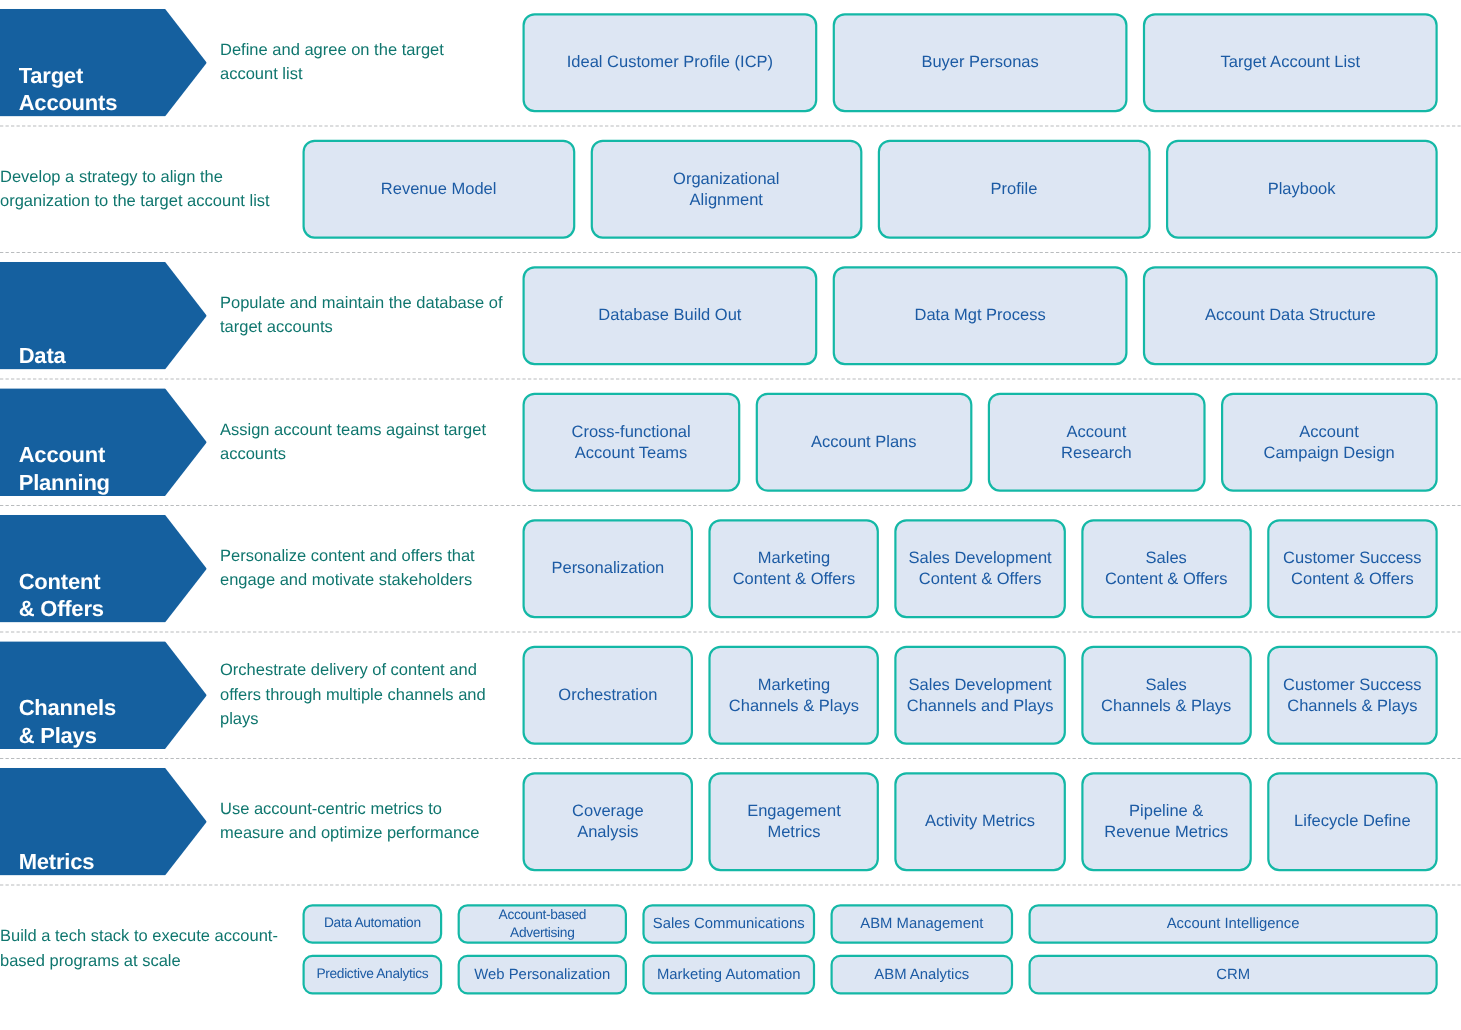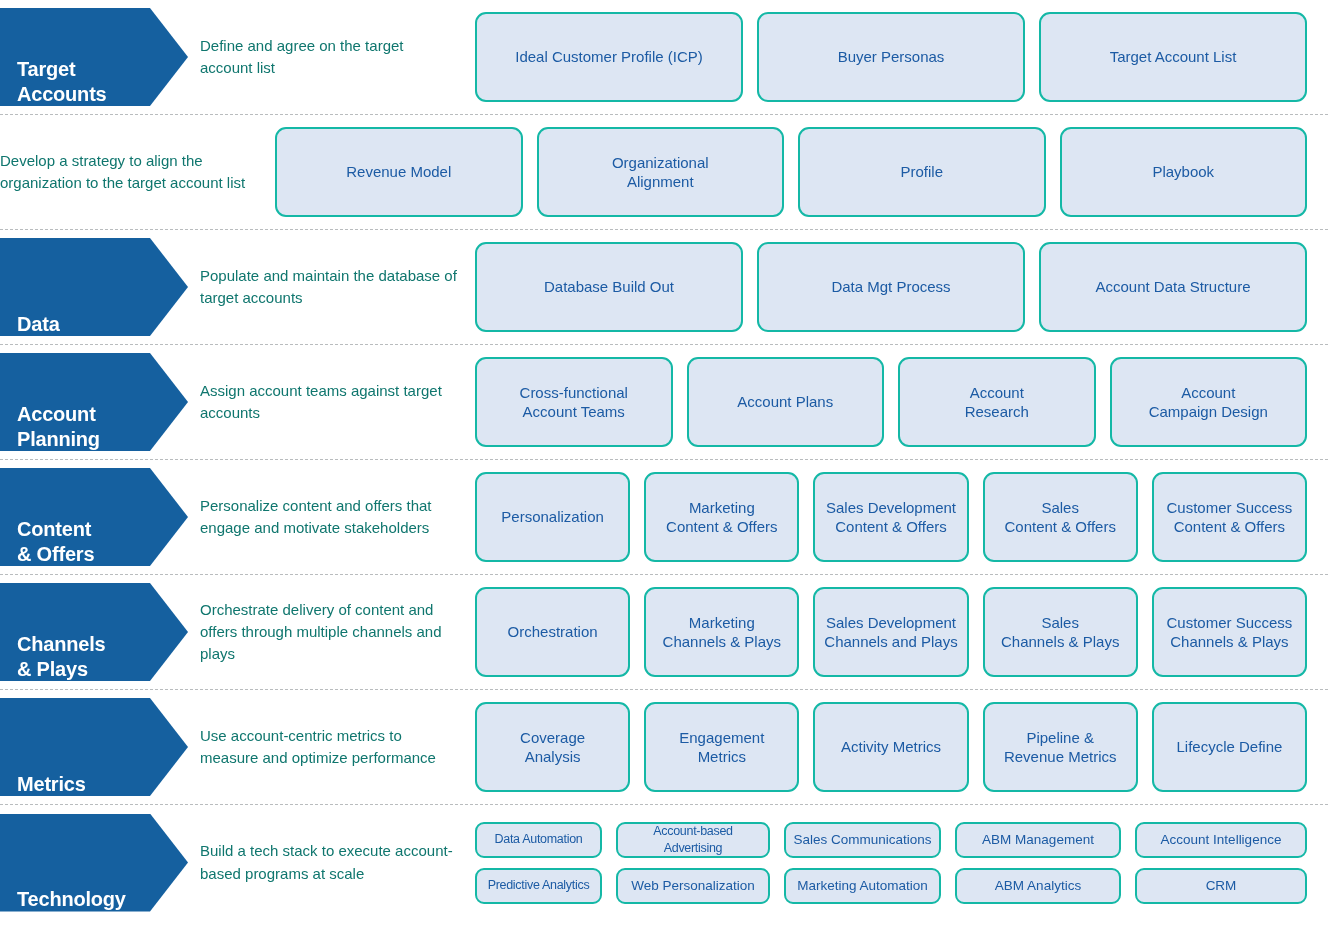--- a/index.html
+++ b/index.html
@@ -277,25 +277,20 @@
 Metrics</div>
         <div class="card">Activity Metrics</div>
         <div class="card">Pipeline &amp;
 Revenue Metrics</div>
         <div class="card">Lifecycle Define</div>
       </div>
     </div>
   </div>
 
   <div class="row row-last">
-    <div class="stage-cell">
-      <div class="chevron">
-        <span class="chevron-label">Technology</span>
-      </div>
-    </div>
     <div class="desc-cell">
       <span class="desc-text">Build a tech stack to execute account-based programs at scale</span>
     </div>
     <div class="cards-cell">
       <div class="card-line short tech">
         <div class="card c1 narrow-text">Data Automation</div>
         <div class="card c2 narrow-text">Account-based Advertising</div>
         <div class="card c3">Sales Communications</div>
         <div class="card c4">ABM Management</div>
         <div class="card c5">Account Intelligence</div>

